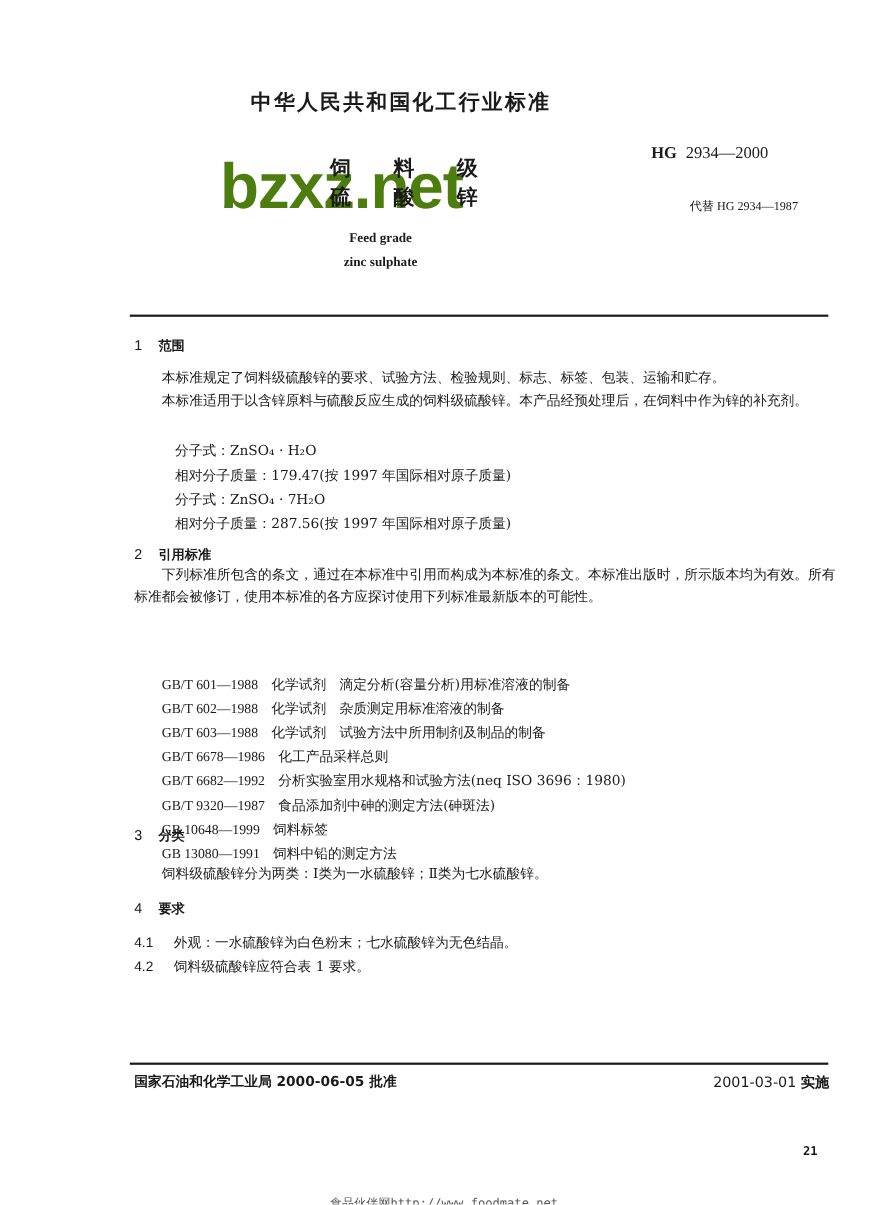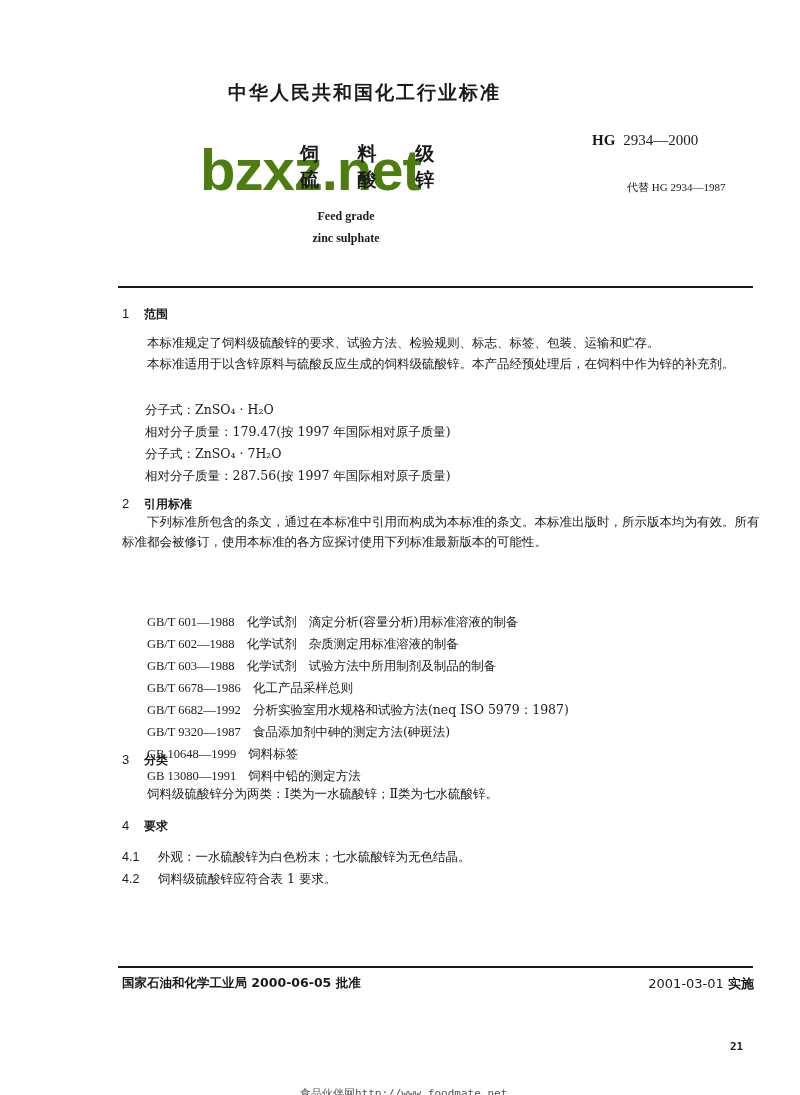--- a/index.html
+++ b/index.html
@@ -11,21 +11,21 @@
   .title-cn { left: 300px; top: 140px; font-family: "DejaVu Sans", sans-serif; font-weight: bold; font-size: 19px; line-height: 26px; letter-spacing: 16px; }
   .title-en { left: 296px; top: 205px; width: 100px; text-align: center; font-family: "Liberation Serif", serif; font-weight: bold; font-size: 12px; line-height: 22px; }
   .std-no { left: 592px; top: 132px; font-family: "Liberation Serif", serif; font-size: 15px; }
   .std-no b { font-weight: bold; margin-right: 8px; }
   .replace { left: 592px; top: 180px; font-family: "Liberation Serif", serif; font-size: 11px; margin-left: 35px; }
   .rule { left: 118px; width: 635px; height: 2px; background: #1a1a1a; }
   .sec-h { left: 122px; font-family: "DejaVu Sans", sans-serif; font-weight: bold; font-size: 12px; }
   .sec-h .num { display: inline-block; width: 22px; font-weight: normal; font-family: "Liberation Sans", sans-serif; font-size: 13px; }
   .para { left: 122px; width: 640px; font-size: 12.5px; line-height: 20px; }
   .indent { text-indent: 25px; }
-  .line { left: 145px; font-size: 12.5px; white-space: nowrap; }
+  .line { left: 159px; font-size: 12.5px; white-space: nowrap; }
   .ref { left: 147px; font-size: 12.5px; white-space: nowrap; }
   .ref .code { display: inline-block; font-family: "Liberation Serif", serif; margin-right: 12px; margin-top: 44px; }
   .ref .cat { margin-right: 12px; }
   .footer-left { left: 122px; top: 975px; font-family: "DejaVu Sans", sans-serif; font-weight: bold; font-size: 12.5px; }
   .footer-right { right: 46px; top: 975px; font-family: "DejaVu Sans", sans-serif; font-size: 13px; }
   .footer-right b { font-weight: bold; }
   .page-num { left: 730px; top: 1040px; font-family: "DejaVu Sans Mono", monospace; font-size: 11px; font-weight: bold; }
   .site { left: 300px; top: 1086px; font-family: "DejaVu Sans Mono", monospace; font-size: 11px; color: #555; }
 </style>
 </head>
@@ -77,21 +77,21 @@
 <div class="abs ref" style="top:593px;">
   <span class="code">GB/T  602—1988</span><span class="cat">化学试剂</span><span>杂质测定用标准溶液的制备</span>
 </div>
 <div class="abs ref" style="top:615px;">
   <span class="code">GB/T  603—1988</span><span class="cat">化学试剂</span><span>试验方法中所用制剂及制品的制备</span>
 </div>
 <div class="abs ref" style="top:637px;">
   <span class="code">GB/T  6678—1986</span><span>化工产品采样总则</span>
 </div>
 <div class="abs ref" style="top:659px;">
-  <span class="code">GB/T  6682—1992</span><span>分析实验室用水规格和试验方法(neq ISO  5979：1987)</span>
+  <span class="code">GB/T  6682—1992</span><span>分析实验室用水规格和试验方法(neq ISO  3696：1980)</span>
 </div>
 <div class="abs ref" style="top:681px;">
   <span class="code">GB/T  9320—1987</span><span>食品添加剂中砷的测定方法(砷斑法)</span>
 </div>
 <div class="abs ref" style="top:703px;">
   <span class="code">GB  10648—1999</span><span>饲料标签</span>
 </div>
 <div class="abs ref" style="top:725px;">
   <span class="code">GB  13080—1991</span><span>饲料中铅的测定方法</span>
 </div>

